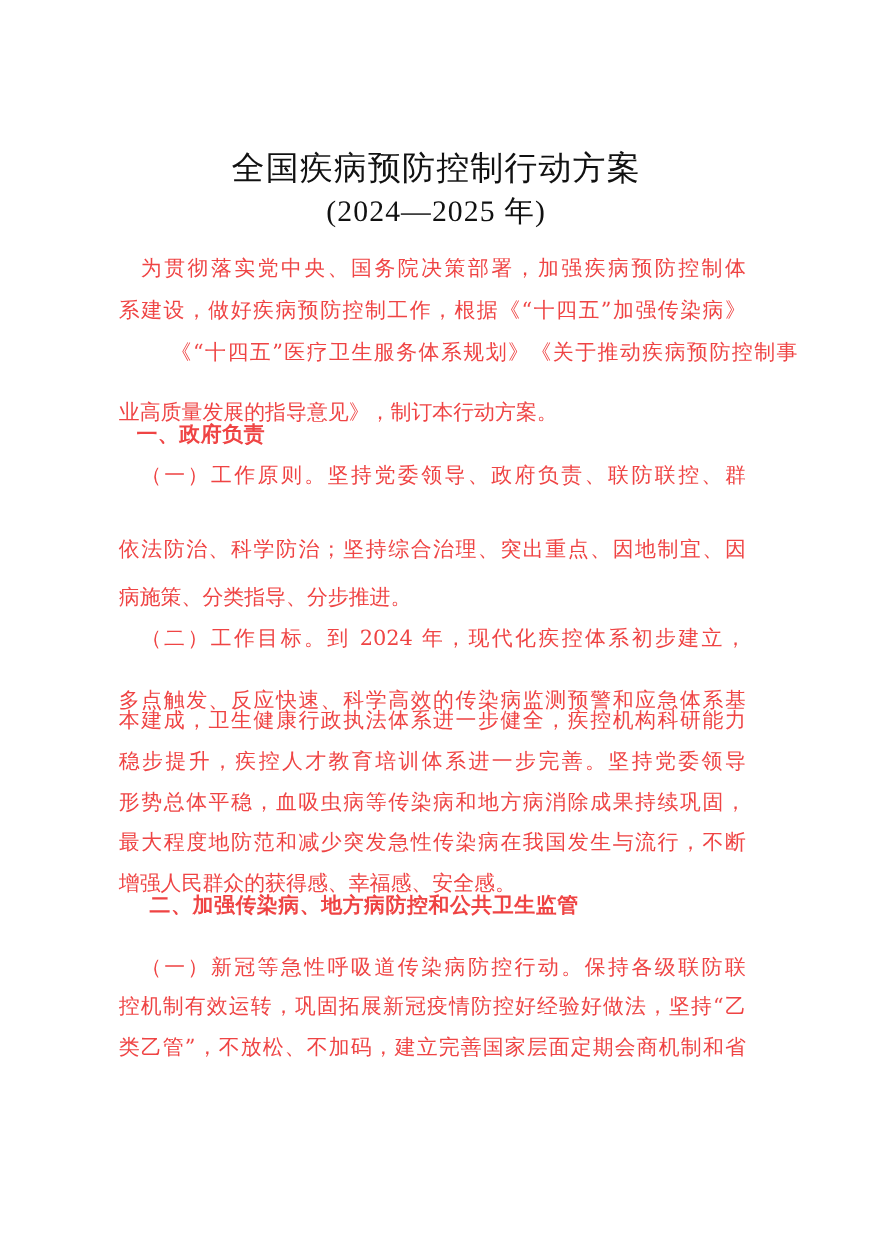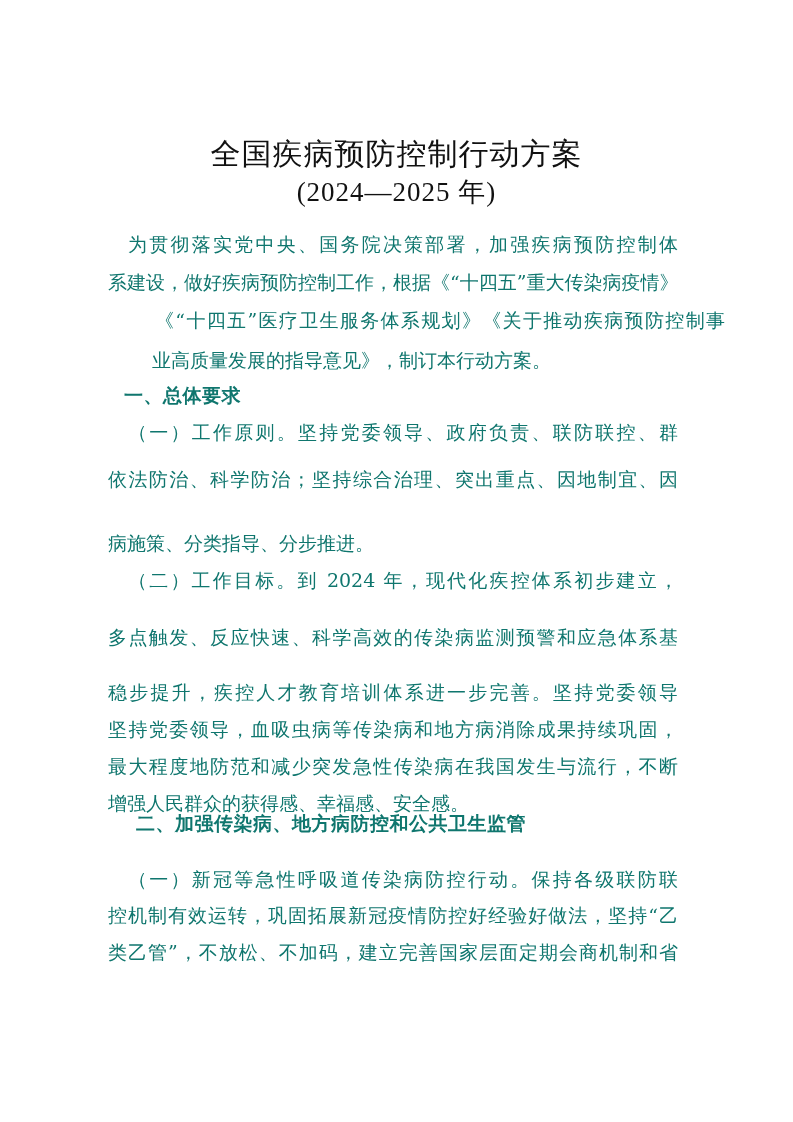--- a/index.html
+++ b/index.html
@@ -39,55 +39,56 @@
     .line {
       position: absolute;
       left: 108px;
       width: 570px;
       height: 30px;
       line-height: 30px;
       font-size: 19px;
       white-space: nowrap;
       text-align: justify;
       text-align-last: justify;
-      color: #0f766e;
+      color: #ef4444;
     }
     .line.indent { left: 128px; width: 550px; }
     .line.last { text-align-last: left; }
     .line.heading {
       left: 124px;
       width: 560px;
       font-weight: bold;
       text-align-last: left;
       letter-spacing: 0.5px;
     }
   </style>
 </head>
 <body>
 
 <div class="page">
 
   <h1 class="title t1">全国疾病预防控制行动方案</h1>
   <div class="title t2">(2024—2025 年)</div>
 
   <div class="line indent" style="top:229px;">为贯彻落实党中央、国务院决策部署，加强疾病预防控制体</div>
-  <div class="line" style="top:267px;">系建设，做好疾病预防控制工作，根据《“十四五”重大传染病疫情》</div>
+  <div class="line" style="top:267px;">系建设，做好疾病预防控制工作，根据《“十四五”加强传染病》</div>
   <div class="line" style="top:305px;margin-left:47px;">《“十四五”医疗卫生服务体系规划》《关于推动疾病预防控制事</div>
-  <div class="line last" style="top:345px;margin-left:44px;">业高质量发展的指导意见》，制订本行动方案。</div>
+  <div class="line last" style="top:360px;">业高质量发展的指导意见》，制订本行动方案。</div>
 
-  <div class="line heading" style="top:380px;">一、总体要求</div>
+  <div class="line heading" style="top:380px;">一、政府负责</div>
 
   <div class="line indent" style="top:417px;">（一）工作原则。坚持党委领导、政府负责、联防联控、群</div>
-  <div class="line" style="top:464px;">依法防治、科学防治；坚持综合治理、突出重点、因地制宜、因</div>
+  <div class="line" style="top:485px;font-family:Liberation Mono, monospace;">依法防治、科学防治；坚持综合治理、突出重点、因地制宜、因</div>
   <div class="line last" style="top:528px;">病施策、分类指导、分步推进。</div>
 
   <div class="line indent" style="top:565px;">（二）工作目标。到 2024 年，现代化疾控体系初步建立，</div>
   <div class="line" style="top:622px;">多点触发、反应快速、科学高效的传染病监测预警和应急体系基</div>
+  <div class="line" style="top:640px;">本建成，卫生健康行政执法体系进一步健全，疾控机构科研能力</div>
   <div class="line" style="top:677px;">稳步提升，疾控人才教育培训体系进一步完善。坚持党委领导</div>
-  <div class="line" style="top:714px;">坚持党委领导，血吸虫病等传染病和地方病消除成果持续巩固，</div>
+  <div class="line" style="top:714px;">形势总体平稳，血吸虫病等传染病和地方病消除成果持续巩固，</div>
   <div class="line" style="top:751px;">最大程度地防范和减少突发急性传染病在我国发生与流行，不断</div>
   <div class="line last" style="top:788px;">增强人民群众的获得感、幸福感、安全感。</div>
 
   <div class="line heading" style="top:808px;margin-left:12px;">二、加强传染病、地方病防控和公共卫生监管</div>
 
   <div class="line indent" style="top:864px;">（一）新冠等急性呼吸道传染病防控行动。保持各级联防联</div>
   <div class="line" style="top:900px;">控机制有效运转，巩固拓展新冠疫情防控好经验好做法，坚持“乙</div>
   <div class="line" style="top:937px;">类乙管”，不放松、不加码，建立完善国家层面定期会商机制和省</div>
 
 </div>

